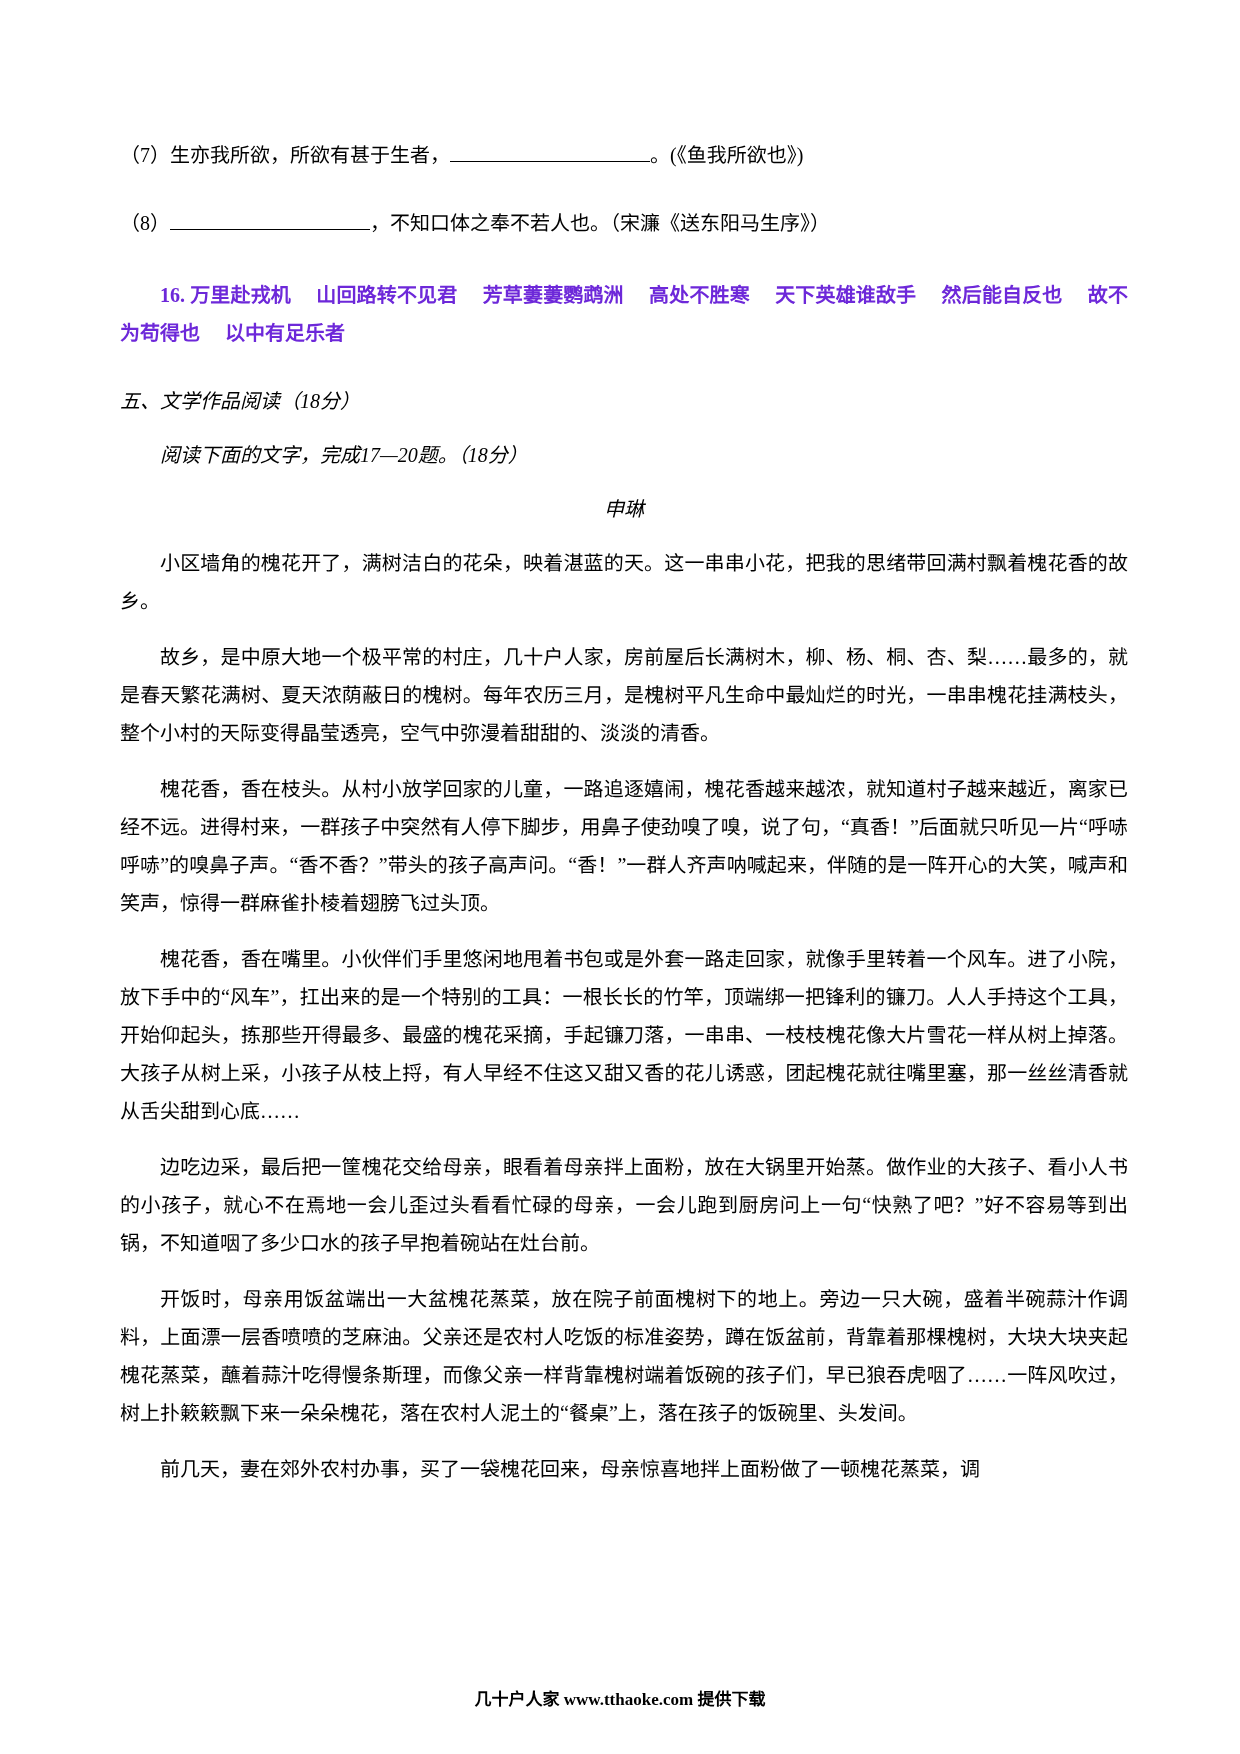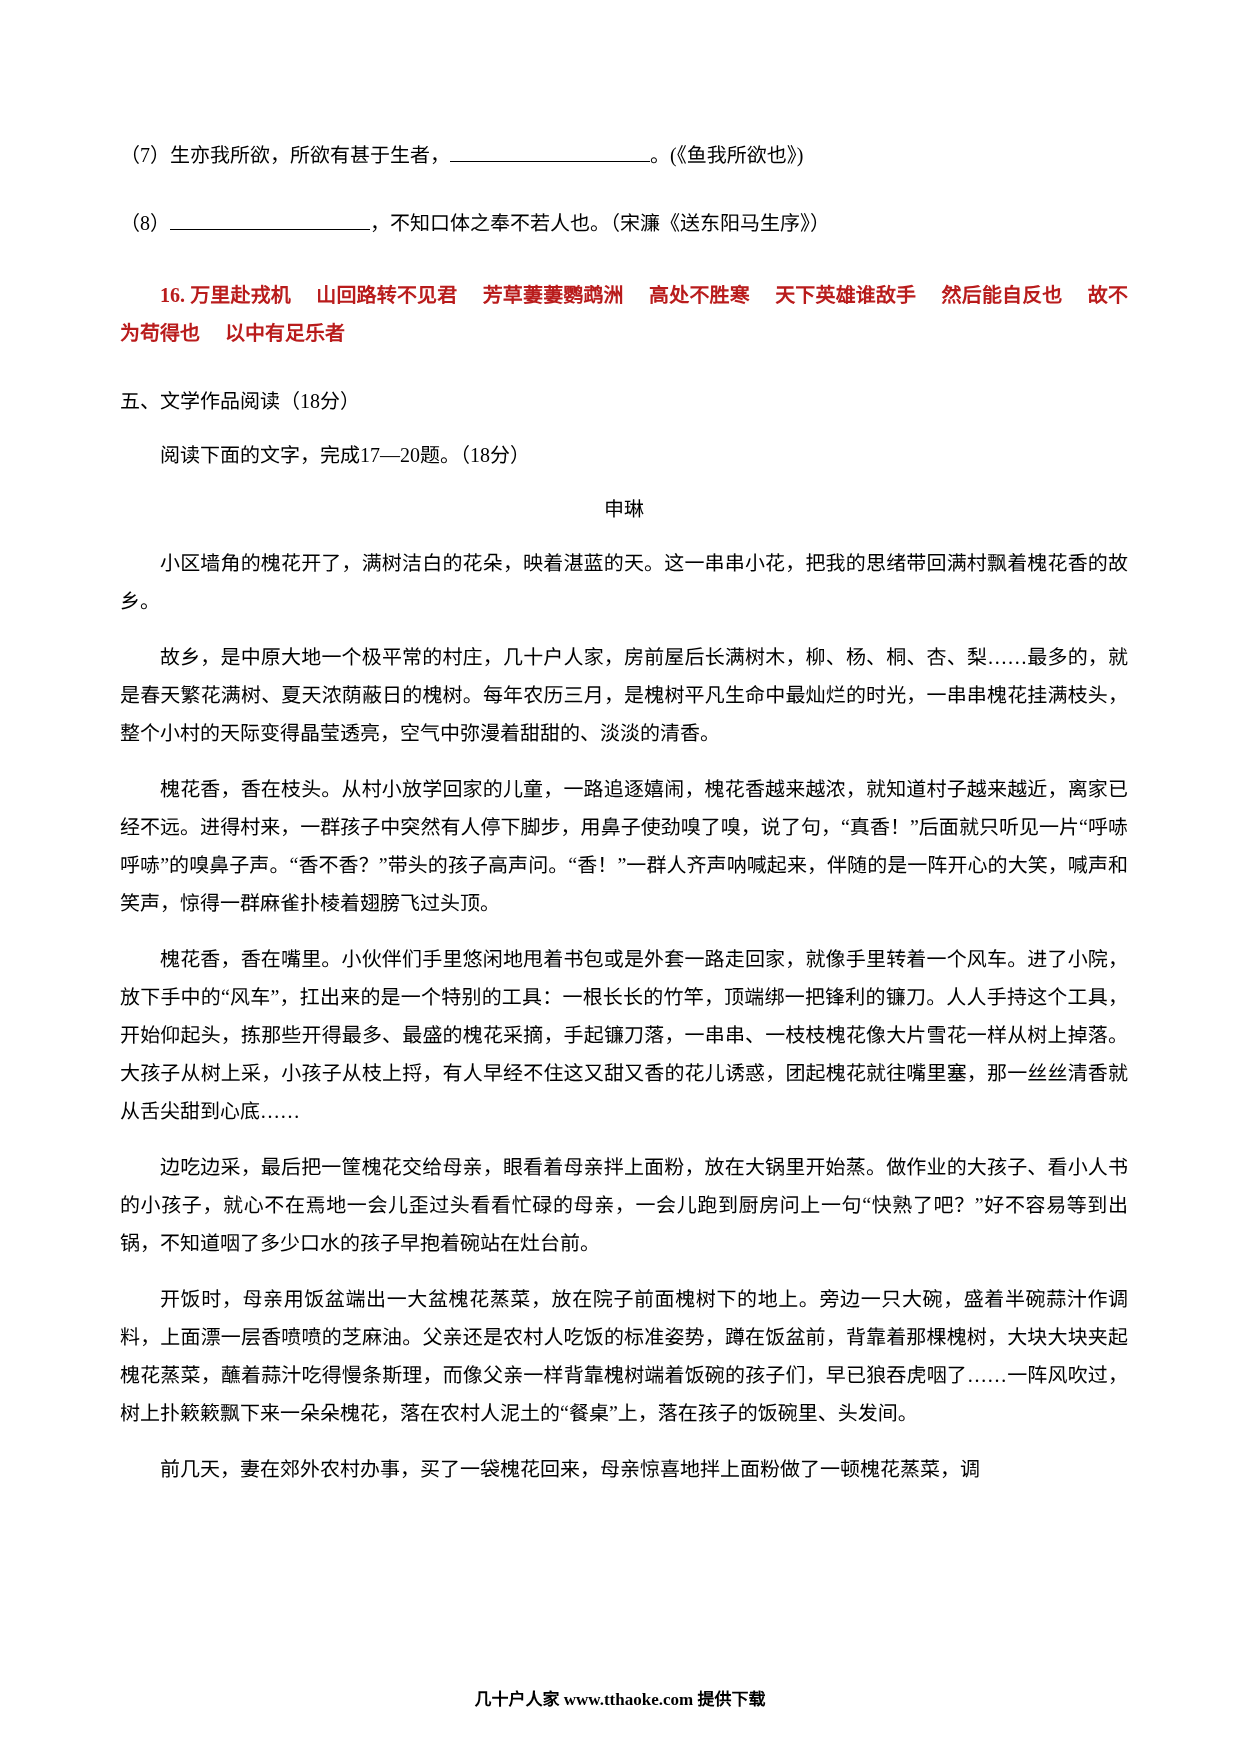--- a/index.html
+++ b/index.html
@@ -25,31 +25,32 @@
     white-space: nowrap;
   }
   .blank-line {
     display: inline-block;
     width: 200px;
     height: 1.05em;
     border-bottom: 1.5px solid #000;
     vertical-align: baseline;
   }
   .answer-block {
-    color: #b91c1c;
+    color: #6d28d9;
     font-weight: bold;
     line-height: 38px;
     margin: 0 0 30px 0;
     text-indent: 2em;
     white-space: pre-wrap;
     text-align: justify;
   }
   .line-block {
     line-height: 38px;
     margin: 0 0 16px 0;
+    font-style: italic;
   }
   .indent-1 {
     text-indent: 2em;
   }
   .centered {
     text-align: center;
   }
   .article p {
     margin: 0 0 18px 0;
     line-height: 38px;

